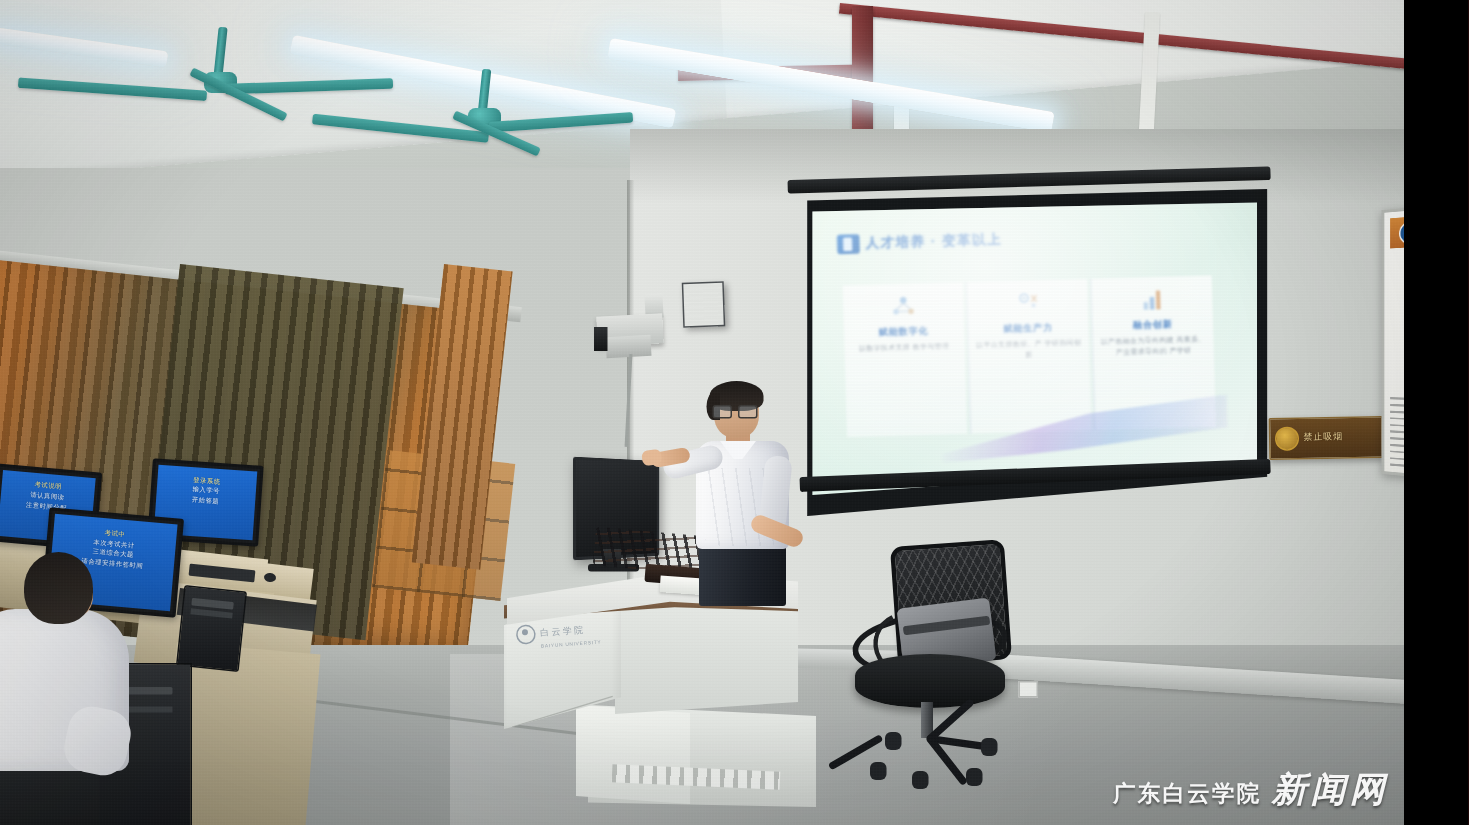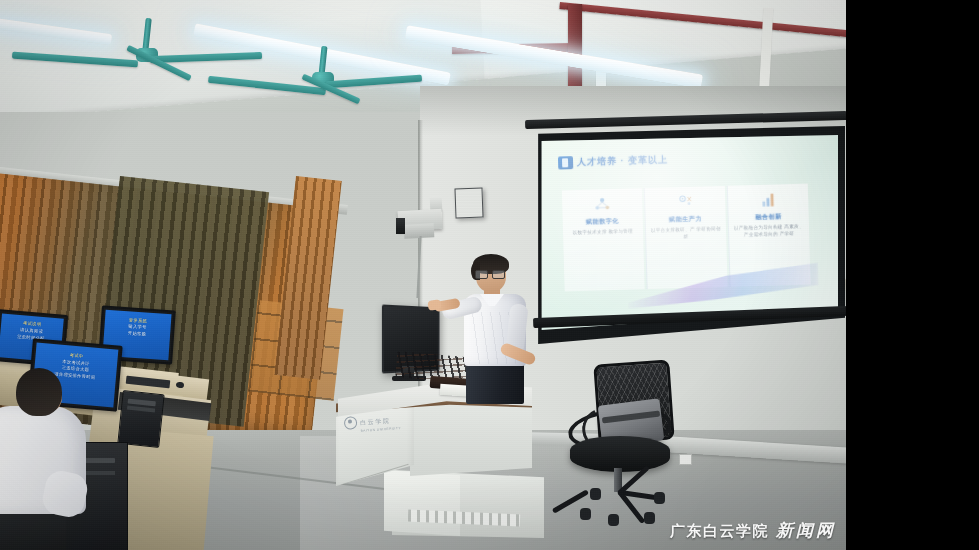--- a/index.html
+++ b/index.html
@@ -1,19 +1,19 @@
 <!DOCTYPE html>
 <html><head>
 <meta charset="utf-8">
 <style>
   html,body{margin:0;padding:0;background:#000;}
   body{font-family:"Liberation Sans",sans-serif;}
 
   #scene{
-    position:relative;width:846px;height:550px;overflow:hidden;
+    position:relative;width:936px;height:550px;overflow:hidden;
     background:#7f1d1d;
   }
 
   
   .ceiling{
     position:absolute;left:0;top:0;width:979px;height:170px;
     background:linear-gradient(178deg,#e9ebe8 0%,#dfe2e0 40%,#d3d7d4 75%,#c6cbc7 100%);
   }
   .ceil-beam{
     position:absolute;background:#eef0ee;
@@ -700,21 +700,21 @@
   }
   .watermark{
     position:absolute;right:10px;bottom:8px;
     display:flex;align-items:baseline;gap:7px;
     color:#ffffff;opacity:.92;
     text-shadow:0 1px 2px rgba(0,0,0,.55);
     pointer-events:none;
   }
   .wm-main{font-size:15px;font-weight:bold;letter-spacing:1.5px;}
   .wm-news{
-    font-size:17px;font-weight:bold;letter-spacing:3px;
+    font-size:23px;font-weight:bold;letter-spacing:3px;
     font-family:"DejaVu Serif",serif;font-style:italic;
   }
 </style>
 </head>
 <body>
 
 <div id="scene">
 
   <div class="ceiling">
     <div class="ceil-panel-grid"></div>

